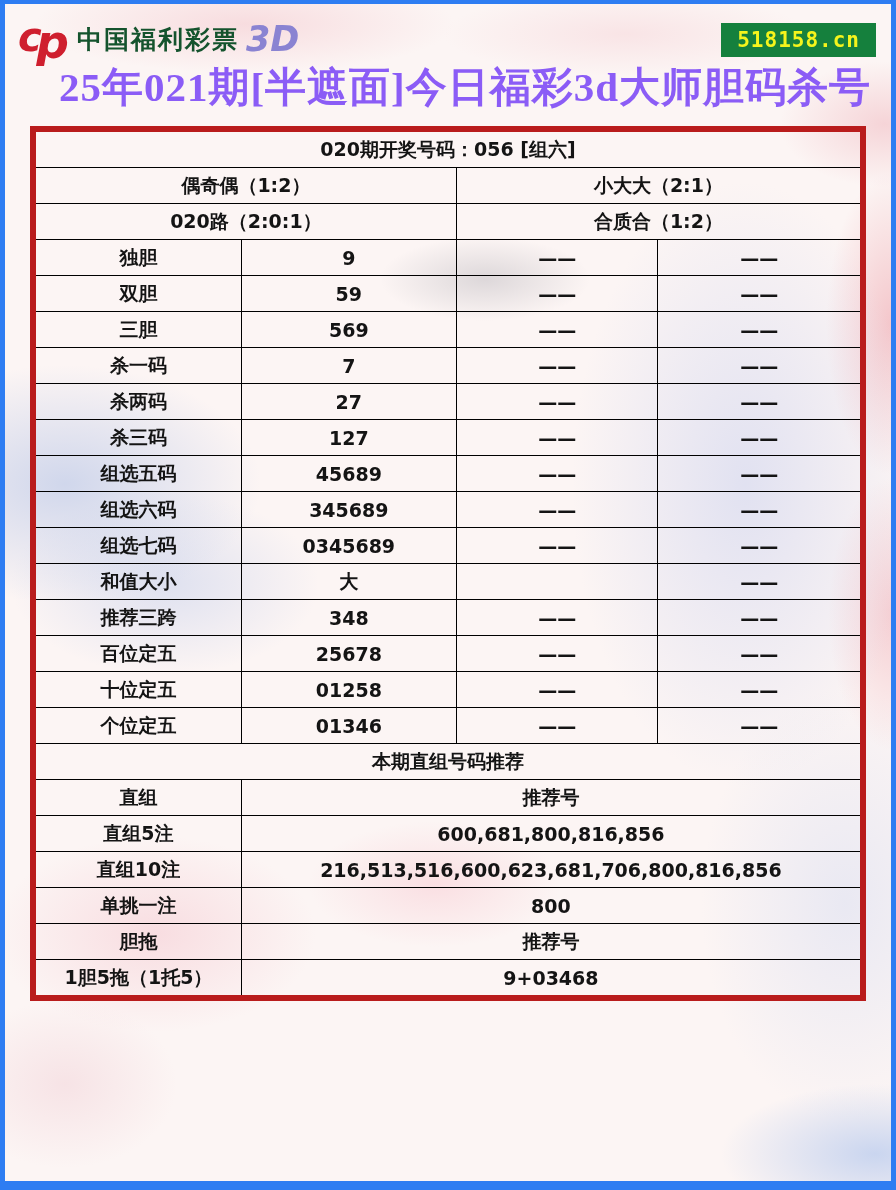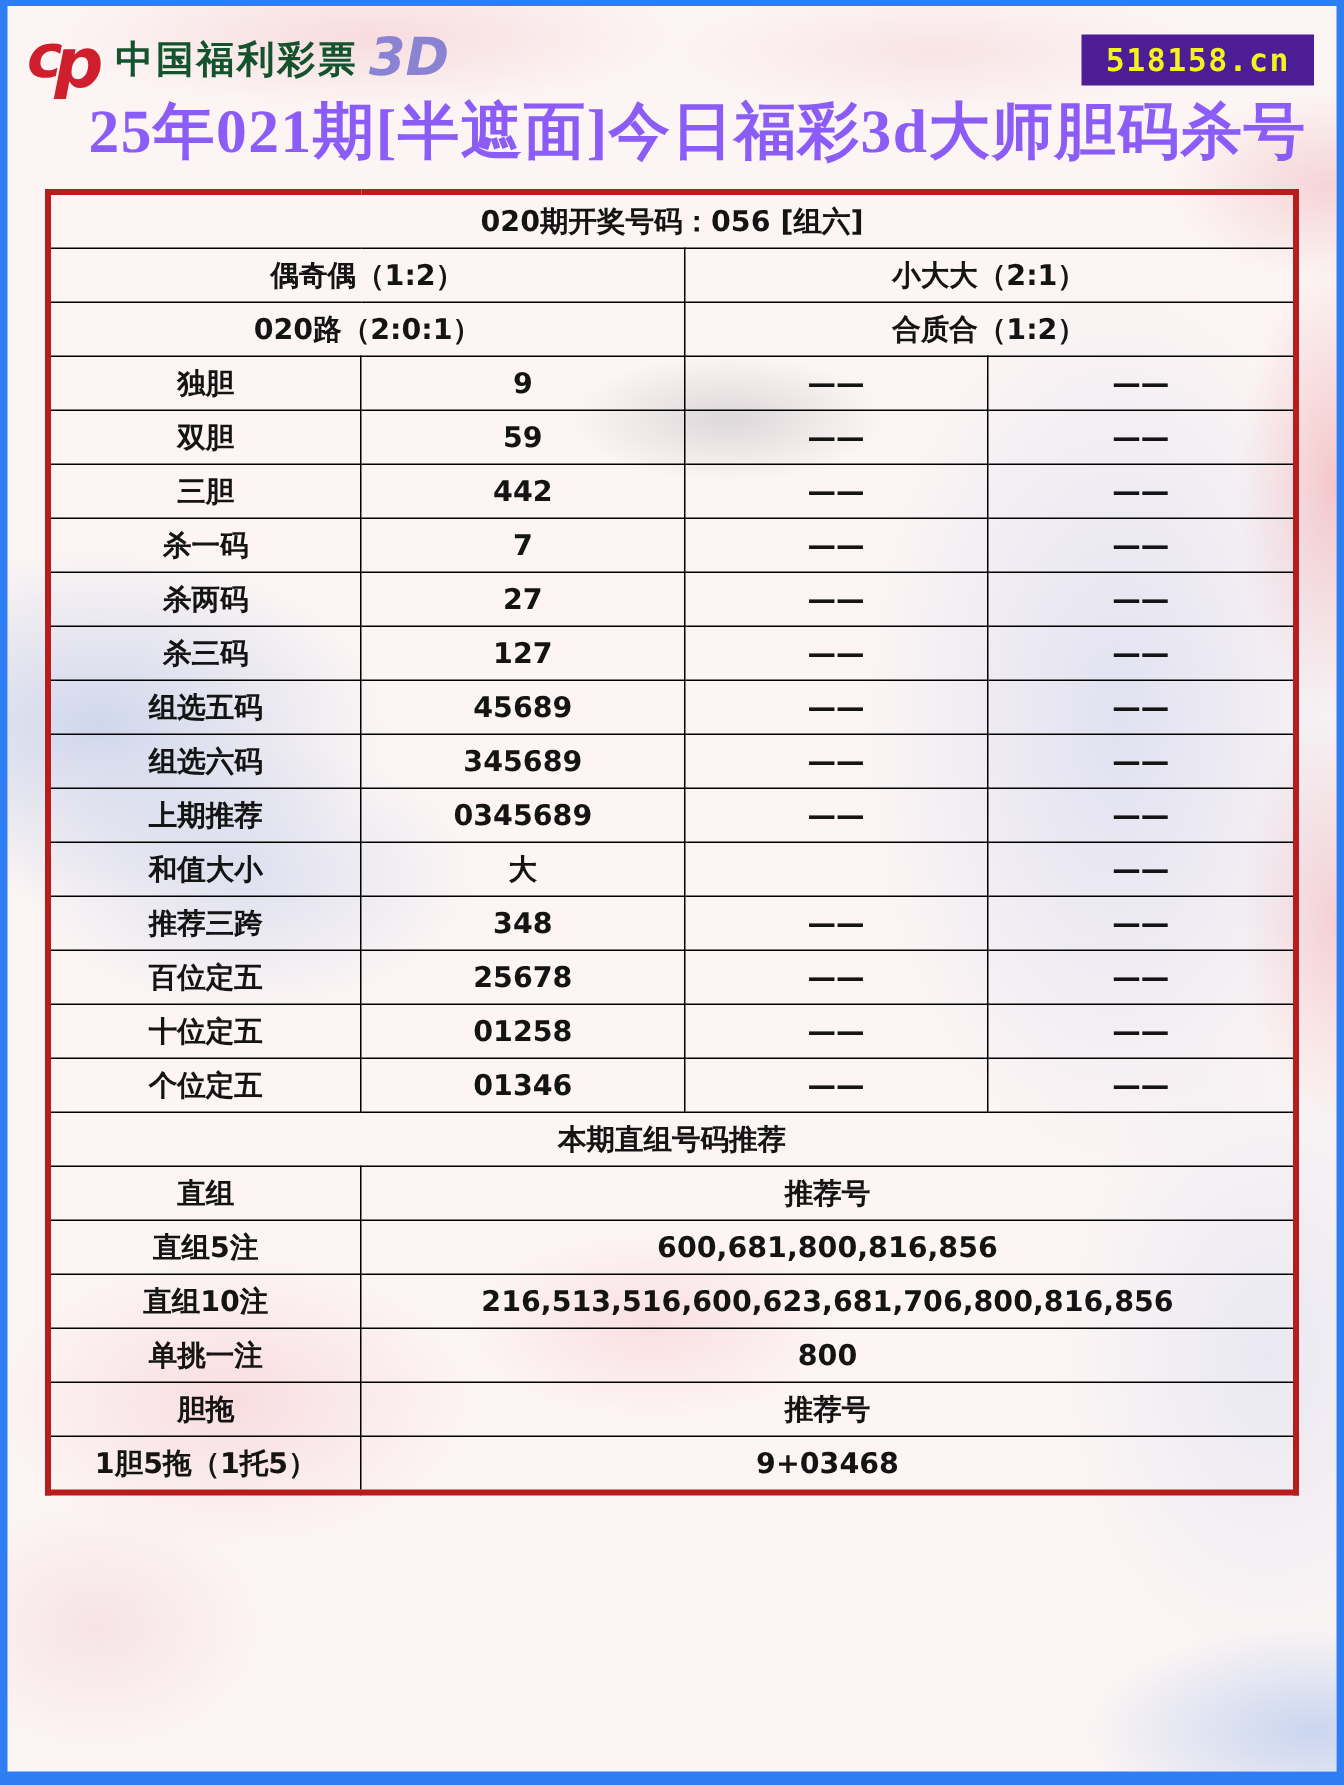--- a/index.html
+++ b/index.html
@@ -32,37 +32,37 @@
       radial-gradient(160px 120px at 60px 1080px,rgba(240,205,212,.45), transparent 70%),
       radial-gradient(220px 100px at 870px 1150px,rgba(168,192,236,.60), transparent 70%),
       radial-gradient(200px 300px at 840px 900px,rgba(205,214,240,.40), transparent 72%);
   }
   .brand{position:absolute;top:8px;left:12px;display:flex;align-items:center;}
   .logo-mark{display:block;}
   .logo-text{font-size:25px;font-weight:800;color:#14532d;letter-spacing:2px;margin-left:6px;}
   .logo-3d{font-size:35px;font-weight:800;font-style:italic;color:#8a83d2;margin-left:7px;}
   .badge{
     position:absolute;top:19px;right:15px;
-    background:#4c1d95;color:#f4f41c;
+    background:#15803d;color:#f4f41c;
     font-family:"DejaVu Sans Mono",monospace;
     font-size:21px;font-weight:700;
     padding:5px 16px;letter-spacing:1px;
   }
   .title{
     position:absolute;top:56px;left:0;width:100%;
     text-align:center;white-space:nowrap;
     font-family:"Liberation Serif",serif;
     font-size:41px;font-weight:700;color:#8b5cf6;
     letter-spacing:1px;
     padding-left:17px;
   }
   table.main{
     position:absolute;top:122px;left:25px;width:836px;
     border-collapse:collapse;table-layout:fixed;
-    border:4px solid #b91c1c;
+    border:6px solid #b91c1c;
   }
   table.main td{
     border:1px solid #000;
     height:35px;
     text-align:center;vertical-align:middle;
     font-size:19px;font-weight:700;color:#141414;
     padding:0 4px;overflow:hidden;white-space:nowrap;
     background:transparent;
   }
   table.main td.disclaimer{
@@ -114,21 +114,21 @@
           <td colspan="1">——</td>
         </tr>
         <tr>
           <td colspan="1">双胆</td>
           <td colspan="1">59</td>
           <td colspan="1">——</td>
           <td colspan="1">——</td>
         </tr>
         <tr>
           <td colspan="1">三胆</td>
-          <td colspan="1">442</td>
+          <td colspan="1">569</td>
           <td colspan="1">——</td>
           <td colspan="1">——</td>
         </tr>
         <tr>
           <td colspan="1">杀一码</td>
           <td colspan="1">7</td>
           <td colspan="1">——</td>
           <td colspan="1">——</td>
         </tr>
         <tr>
@@ -149,21 +149,21 @@
           <td colspan="1">——</td>
           <td colspan="1">——</td>
         </tr>
         <tr>
           <td colspan="1">组选六码</td>
           <td colspan="1">345689</td>
           <td colspan="1">——</td>
           <td colspan="1">——</td>
         </tr>
         <tr>
-          <td colspan="1">上期推荐</td>
+          <td colspan="1">组选七码</td>
           <td colspan="1">0345689</td>
           <td colspan="1">——</td>
           <td colspan="1">——</td>
         </tr>
         <tr>
           <td colspan="1">和值大小</td>
           <td colspan="1">大</td>
           <td colspan="1"></td>
           <td colspan="1">——</td>
         </tr>

